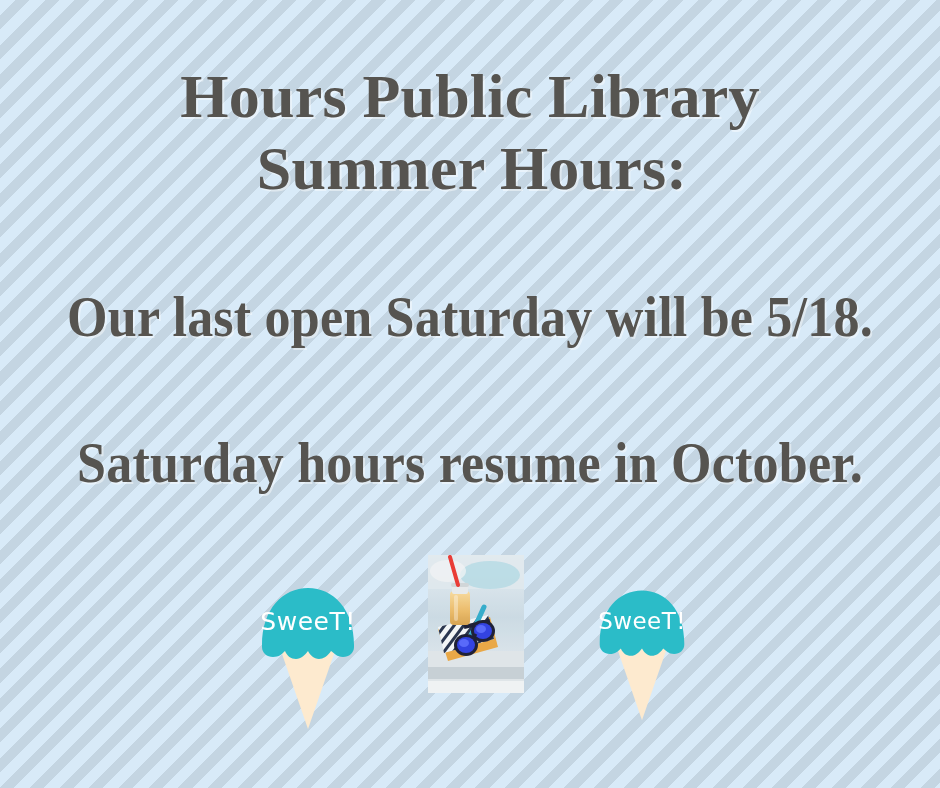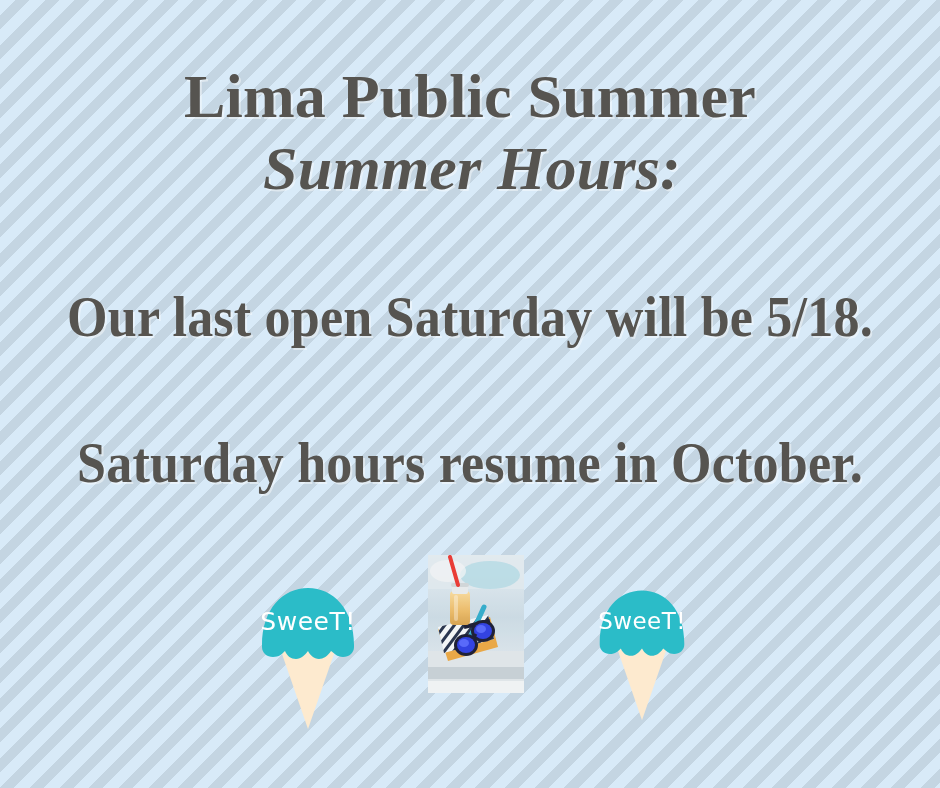--- a/index.html
+++ b/index.html
@@ -53,21 +53,20 @@
 
   #title-line-1 {
     position: absolute;
     left: 0; right: 0;
     top: 60px;
   }
   #title-line-2 {
     position: absolute;
     left: 4px; right: 0;
     top: 132px;
-    font-style: italic;
   }
 
   .body-line {
     font-size: 56px;
     line-height: 62px;
     transform: scaleX(0.93);
     transform-origin: center center;
   }
 
   #body-line-1 {
@@ -128,21 +127,21 @@
     height: 138px;
   }
 </style>
 </head>
 <body>
 
 <div id="poster">
 
   <div class="text-stack">
 
-    <div class="headline title-line" id="title-line-1">Lima Public Summer</div>
+    <div class="headline title-line" id="title-line-1">Hours Public Library</div>
 
     <div class="headline title-line" id="title-line-2">Summer Hours:</div>
 
     <div class="headline body-line" id="body-line-1">Our last open Saturday will be 5/18.</div>
 
     <div class="headline body-line" id="body-line-2">Saturday hours resume in October.</div>
 
   </div>
 
   <div class="cone-graphic" id="cone-left">

